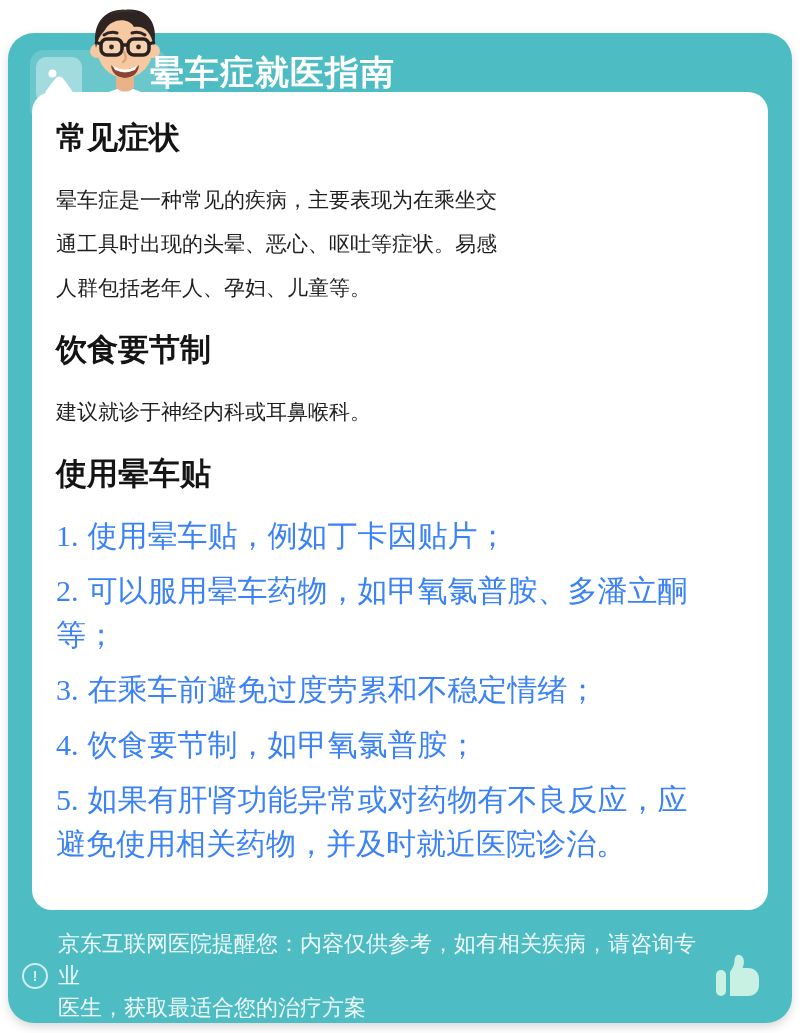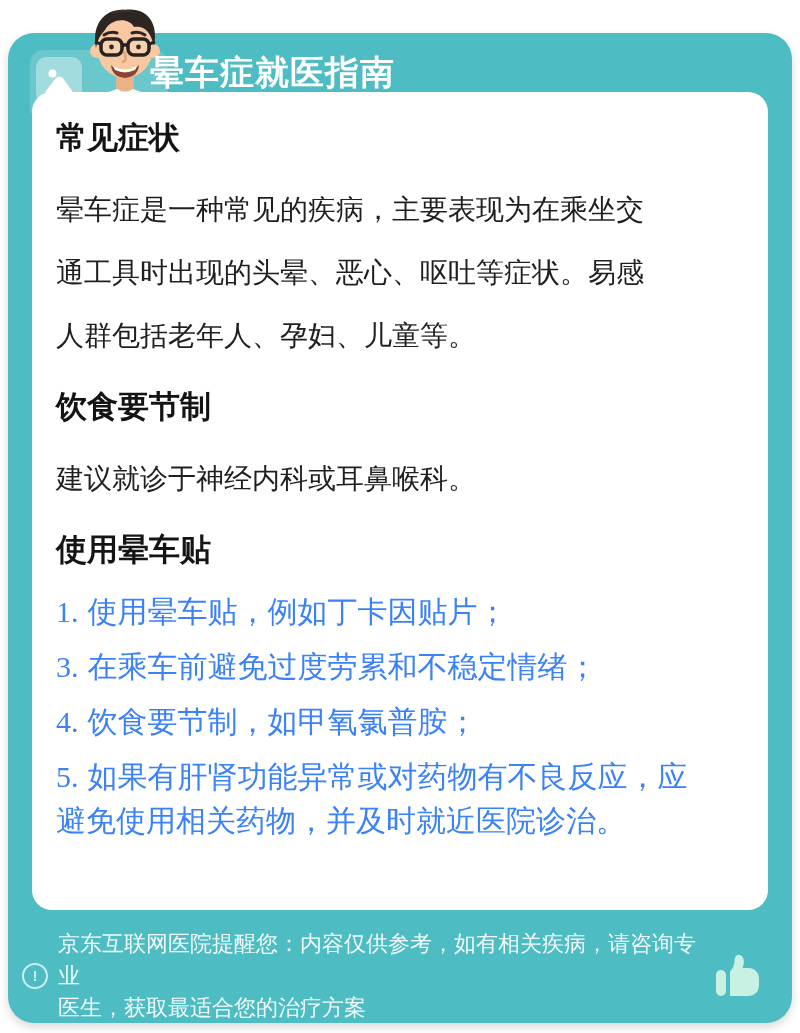--- a/index.html
+++ b/index.html
@@ -32,21 +32,21 @@
   
   .card{
     position:relative;z-index:3;margin:0 24px;height:818px;overflow:hidden;
     background:#ffffff;border-radius:20px;padding:26px 24px 8px 24px;box-sizing:border-box;
   }
   .card h2{
     margin:20px 0 0 0;font-size:31px;line-height:40px;font-weight:700;color:#141414;
   }
   .card h2:first-child{margin-top:0;}
   .para{
-    margin:20px 0 0 0;font-size:28px;line-height:63px;color:#1f1f1f;
+    margin:20px 0 0 0;font-size:21px;line-height:44px;color:#1f1f1f;
     white-space:pre-line;
   }
   .li{margin:20px 0 0 0;font-size:30px;line-height:44px;color:#3b82f6;}
   .li + .li{margin-top:11px;}
   .li-num{
     font-family:"Liberation Serif","DejaVu Serif",serif;
     margin-right:9px;
   }
   .li-text{white-space:pre-line;}
   
@@ -124,20 +124,22 @@
     <p class="para">晕车症是一种常见的疾病，主要表现为在乘坐交
 通工具时出现的头晕、恶心、呕吐等症状。易感
 人群包括老年人、孕妇、儿童等。</p>
 
     <h2>饮食要节制</h2>
     <p class="para">建议就诊于神经内科或耳鼻喉科。</p>
 
     <h2>使用晕车贴</h2>
 
     <p class="li"><span class="li-num">1.</span><span class="li-text">使用晕车贴，例如丁卡因贴片；</span></p>
+    <p class="li"><span class="li-num">2.</span><span class="li-text">可以服用晕车药物，如甲氧氯普胺、多潘立酮
+等；</span></p>
     <p class="li"><span class="li-num">3.</span><span class="li-text">在乘车前避免过度劳累和不稳定情绪；</span></p>
     <p class="li"><span class="li-num">4.</span><span class="li-text">饮食要节制，如甲氧氯普胺；</span></p>
     <p class="li"><span class="li-num">5.</span><span class="li-text">如果有肝肾功能异常或对药物有不良反应，应
 避免使用相关药物，并及时就近医院诊治。</span></p>
   </div>
 
   <div class="footer">
     <div class="alert-badge">
       <span>!</span>
     </div>

